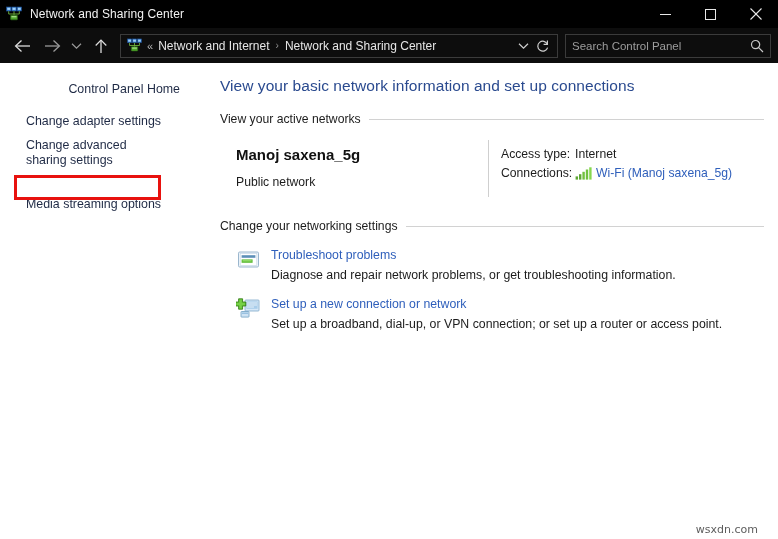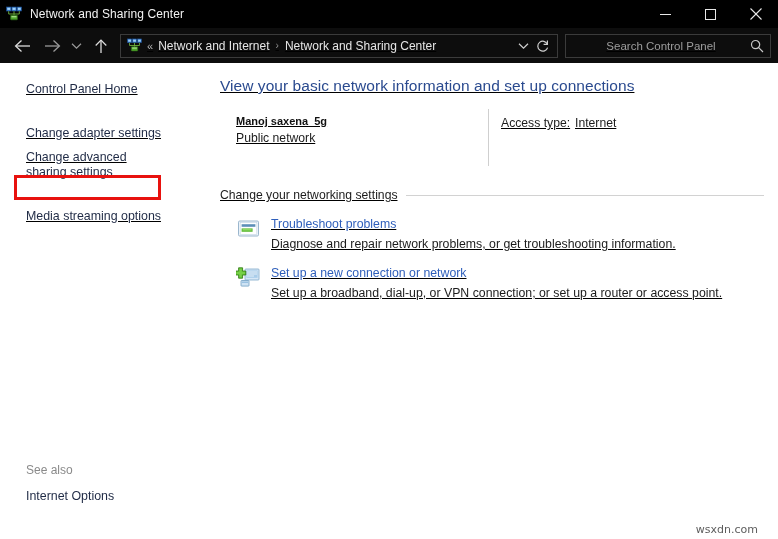--- a/index.html
+++ b/index.html
@@ -12,21 +12,20 @@
     font-family: "Liberation Sans", sans-serif;
   }
 
   #app {
     position: relative;
     width: 778px;
     height: 539px;
     background: #ef4444;
     display: flex;
     flex-direction: column;
-    text-decoration: underline;
   }
 
   
   .titlebar {
     height: 28px;
     background: #000000;
     display: flex;
     align-items: center;
     flex: 0 0 28px;
     position: relative;
@@ -142,21 +141,20 @@
     padding: 0 6px;
   }
   .searchbox input {
     flex: 1 1 auto;
     background: transparent;
     border: none;
     outline: none;
     color: #9d9d9d;
     font-size: 11.5px;
     font-family: "Liberation Sans", sans-serif;
-    text-align: center;
   }
   .searchbox input::placeholder { color: #9d9d9d; opacity: 1; }
   .search-icon { color: #c8c8c8; flex: 0 0 14px; display:flex; align-items:center; }
 
   
   .body-area {
     flex: 1 1 auto;
     background: #ffffff;
     display: flex;
     position: relative;
@@ -173,21 +171,21 @@
   }
   .side-link {
     color: #1f2a45;
     font-size: 12.4px;
     line-height: 15px;
     padding: 3px 0 3px 26px;
     display: block;
     width: 180px;
     white-space: normal;
   }
-  .side-link.home { margin-top: 6px; margin-bottom: 22px; }
+  .side-link.home { margin-top: 6px; margin-bottom: 10px; text-align: right; }
   .side-link.adapter {
     margin-bottom: 2px;
     padding-top: 4px;
     padding-bottom: 4px;
   }
   .side-link.advanced { margin-bottom: 23px; width: 150px; }
   .side-link.media { margin-bottom: 8px; }
 
   .redbox {
     position: absolute;
@@ -258,25 +256,25 @@
     margin-top: 20px;
     position: relative;
     min-height: 56px;
   }
   .net-left {
     width: 270px;
     flex: 0 0 270px;
     padding-left: 18px;
   }
   .net-name {
-    font-size: 11px;
+    font-size: 15px;
     font-weight: bold;
     color: #111111;
     display: block;
-    margin-bottom: 4px;
+    margin-bottom: 12px;
   }
   .net-type {
     font-size: 12.2px;
     color: #1c1c1c;
     display: block;
   }
   .net-divider {
     width: 1px;
     background: #cfcfcf;
     flex: 0 0 1px;
@@ -460,41 +458,54 @@
   <div class="body-area">
 
     <div class="sidebar">
       <a class="side-link home">Control Panel Home</a>
       <a class="side-link adapter">Change adapter settings</a>
       <a class="side-link advanced">Change advanced sharing settings</a>
       <a class="side-link media">Media streaming options</a>
 
       <div class="redbox"></div>
 
-      <div class="see-also">
-        <span class="see-also-label">See also</span>
-        <a class="see-also-link">Internet Options</a>
-      </div>
     </div>
 
     <div class="content">
 
       <h1 class="page-title">View your basic network information and set up connections</h1>
 
+      <div class="section-head">
+        <span class="lbl">View your active networks</span>
+        <span class="rule"></span>
+      </div>
 
       <div class="active-net">
         <div class="net-left">
           <span class="net-name">Manoj saxena_5g</span>
           <span class="net-type">Public network</span>
         </div>
         <div class="net-divider"></div>
         <div class="net-right">
           <div class="net-row">
             <span class="key">Access type:</span>
             <span class="val">Internet</span>
+          </div>
+          <div class="net-row">
+            <span class="key">Connections:</span>
+            <span class="wifi-icon">
+              <svg width="17" height="13" viewBox="0 0 17 13">
+                <rect x="0.6" y="9.4" width="2.4" height="3.2" fill="#5ea832"></rect>
+                <rect x="4.0" y="7.2" width="2.4" height="5.4" fill="#5ea832"></rect>
+                <rect x="7.4" y="4.8" width="2.4" height="7.8" fill="#71c13d"></rect>
+                <rect x="10.8" y="2.5" width="2.4" height="10.1" fill="#71c13d"></rect>
+                <rect x="14.2" y="0.3" width="2.4" height="12.3" fill="#86d74f"></rect>
+              </svg>
+            </span>
+            <a class="link-blue">Wi-Fi (Manoj saxena_5g)</a>
           </div>
         </div>
       </div>
 
       <div class="section-head">
         <span class="lbl">Change your networking settings</span>
         <span class="rule"></span>
       </div>
 
       <div class="task">

